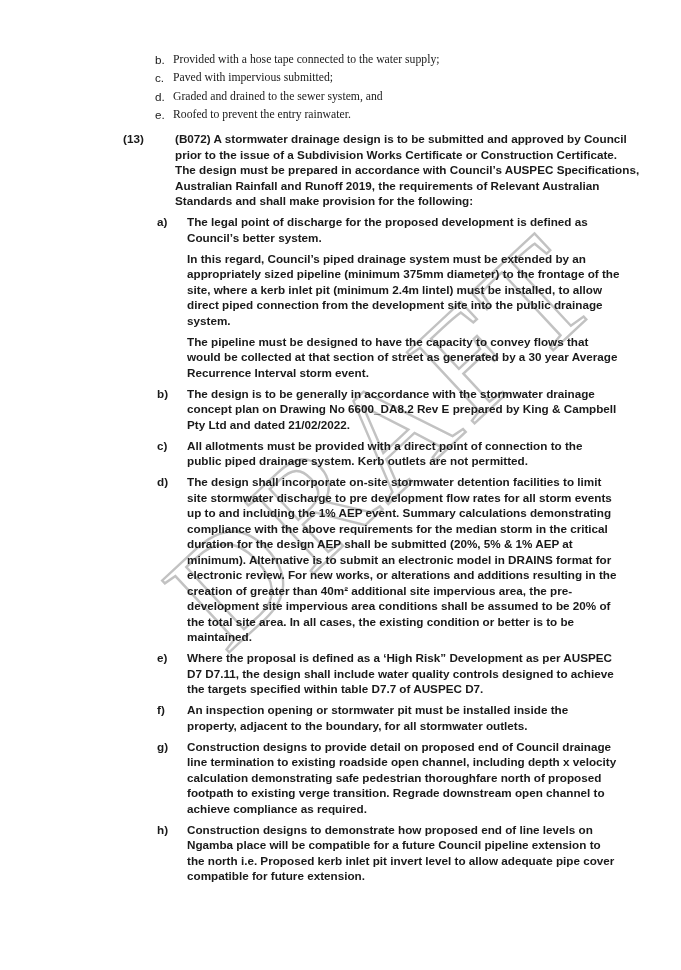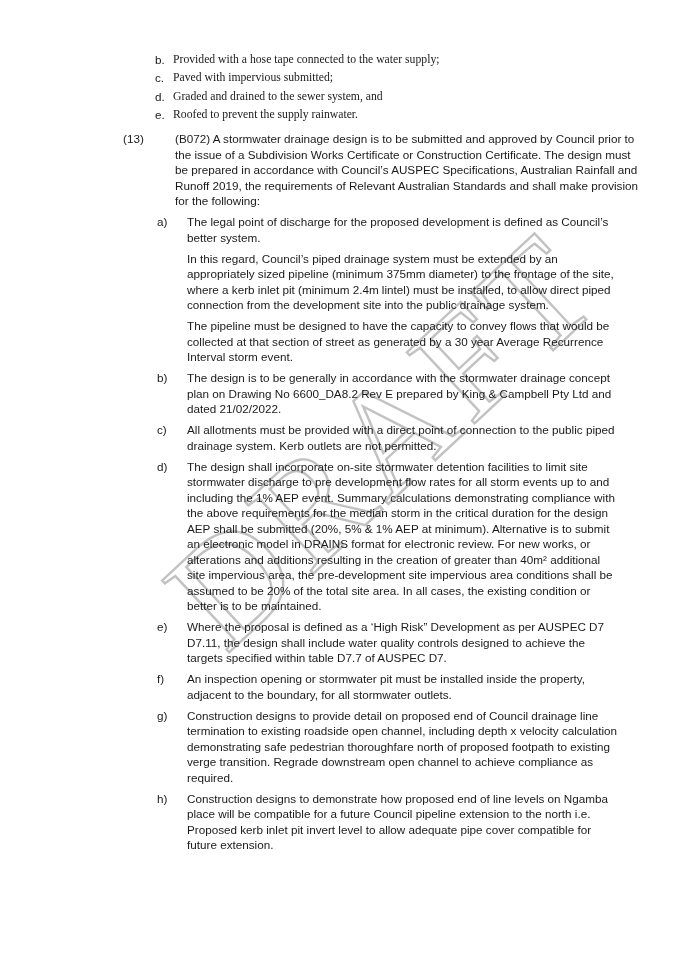--- a/index.html
+++ b/index.html
@@ -25,21 +25,21 @@
     fill:none;
     stroke-width:2.4px;
   }
   .content{position:relative;z-index:1;padding-top:52px;}
   
   .top-list{margin-left:155px;}
   .list-row{display:flex;margin-bottom:2.8px;}
   .list-marker{width:18px;flex:none;}
   .list-text{flex:none;white-space:nowrap;font-family:Liberation Serif, serif;}
   
-  .clause{display:flex;margin-left:123px;margin-top:9px;}
+  .clause{display:flex;margin-left:123px;margin-top:9px;font-weight:bold;}
   .clause-number{width:32px;flex:none;}
   .clause-body{width:470px;}
   .para{margin:0 0 5.5px 0;}
   .intro{width:466px;margin-left:20px;}
   
   .sub-item{display:flex;margin-left:2px;}
   .sub-marker{width:30px;flex:none;}
   .sub-body{width:433px;}
 </style>
 </head>
@@ -61,21 +61,21 @@
         <div class="list-row">
           <span class="list-marker">c.</span>
           <span class="list-text">Paved with impervious submitted;</span>
         </div>
         <div class="list-row">
           <span class="list-marker">d.</span>
           <span class="list-text">Graded and drained to the sewer system, and</span>
         </div>
         <div class="list-row">
           <span class="list-marker">e.</span>
-          <span class="list-text">Roofed to prevent the supply rainwater.</span>
+          <span class="list-text">Roofed to prevent the entry rainwater.</span>
         </div>
       </div>
 
     <div class="clause">
       <div class="clause-number">(13)</div>
       <div class="clause-body">
         <p class="para intro">(B072) A stormwater drainage design is to be submitted and approved by Council prior to the issue of a Subdivision Works Certificate or Construction Certificate. The design must be prepared in accordance with Council’s AUSPEC Specifications, Australian Rainfall and Runoff 2019, the requirements of Relevant Australian Standards and shall make provision for the following:</p>
         <div id="sub-items">
             <div class="sub-item">
               <span class="sub-marker">a)</span>

